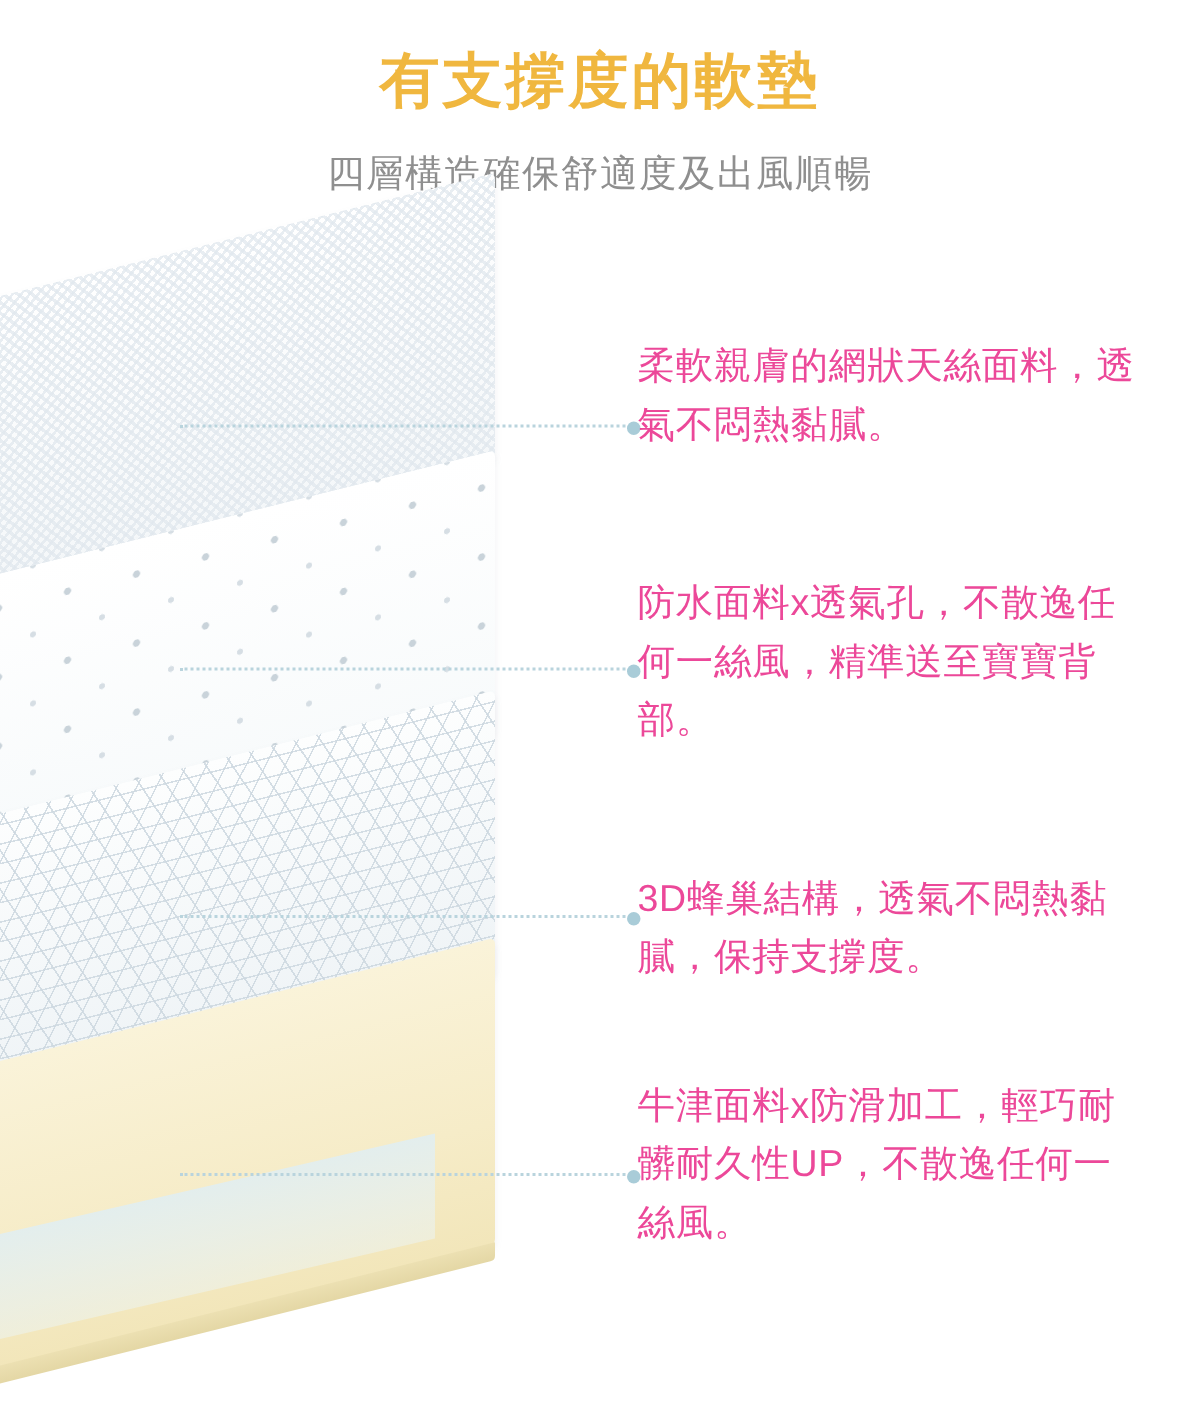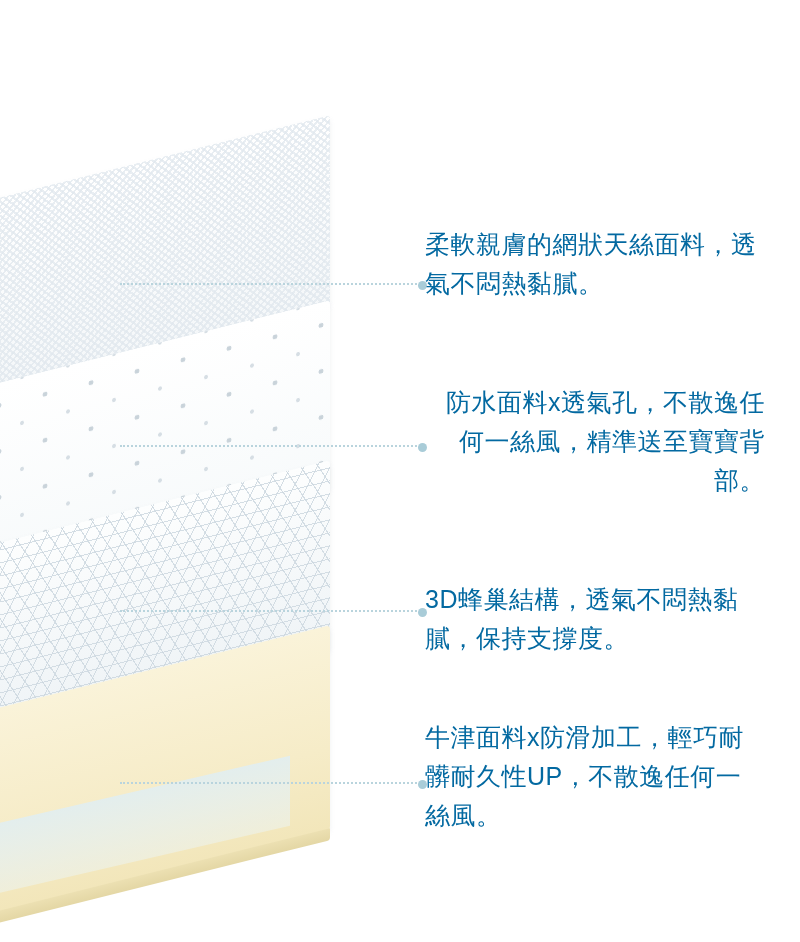--- a/index.html
+++ b/index.html
@@ -130,28 +130,28 @@
   
   .callouts {
     position: absolute;
     left: 425px;
     top: 225px;
     width: 350px;
   }
   .callout {
     position: absolute;
     width: 340px;
-    color: #0369a1;
+    color: #ec4899;
     font-size: 25px;
     line-height: 1.55;
     letter-spacing: 0.5px;
   }
   .callout p { margin: 0; }
   .c1 { top: 0px; }
-  .c2 { top: 158px; text-align: right; }
+  .c2 { top: 158px; }
   .c3 { top: 355px; }
   .c4 { top: 493px; }
 
   
   .leader {
     position: absolute;
     height: 2px;
     border-top: 2px dotted #b9d4dd;
   }
   .leader .dot {
@@ -166,20 +166,24 @@
   .l1 { left: 120px; top: 283px; width: 297px; }
   .l2 { left: 120px; top: 445px; width: 297px; }
   .l3 { left: 120px; top: 610px; width: 297px; }
   .l4 { left: 120px; top: 782px; width: 297px; }
 </style>
 </head>
 <body>
 
 <div class="page">
 
+  <div class="header">
+    <h1 class="title">有支撐度的軟墊</h1>
+    <p class="subtitle">四層構造確保舒適度及出風順暢</p>
+  </div>
 
   <div class="illustration">
     <div class="layer layer-1"></div>
     <div class="layer layer-2"></div>
     <div class="layer layer-3"></div>
     <div class="layer layer-4"></div>
     <div class="base-shadow"></div>
   </div>
 
   <div class="leader l1">

